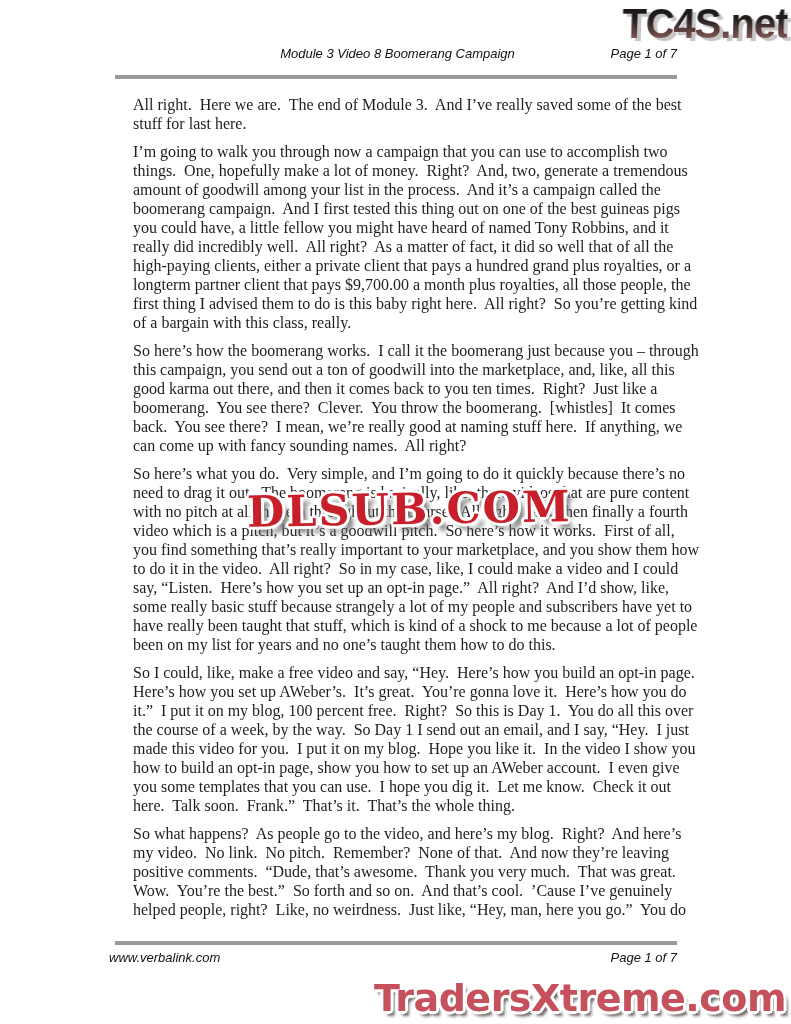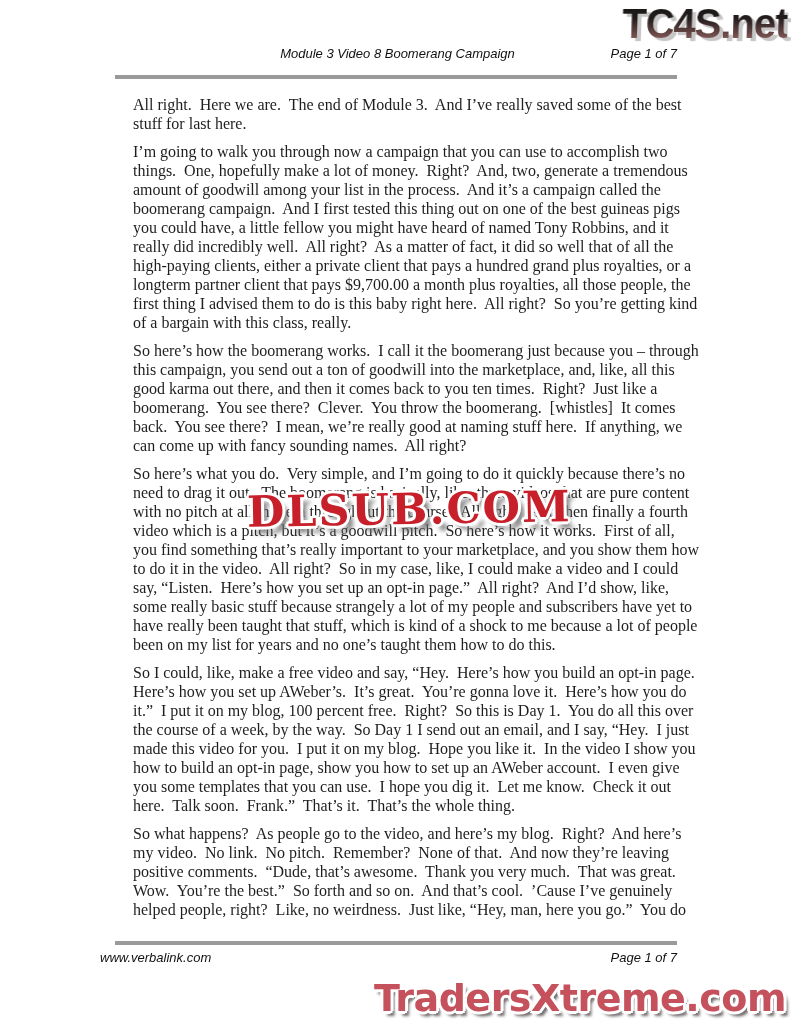--- a/index.html
+++ b/index.html
@@ -34,21 +34,21 @@
   
   .watermark{position:absolute;left:247px;top:486px;
              font-family:"DejaVu Serif",serif;font-weight:bold;font-size:43px;line-height:46px;
              letter-spacing:2px;white-space:nowrap;color:#c8202a;
              transform:rotate(-1deg);
              text-shadow:
                -2px -2px 0 #fff, 2px -2px 0 #fff, -2px 2px 0 #fff, 2px 2px 0 #fff,
                -3px 0 0 #fff, 3px 0 0 #fff, 0 -3px 0 #fff, 0 3px 0 #fff,
                6px 7px 4px rgba(110,110,110,0.8);}
 
-  .footer-site{position:absolute;top:950px;left:100px;}
+  .footer-site{position:absolute;top:950px;left:109px;}
   .page-num-bottom{position:absolute;top:950px;right:114px;}
 
   
   .traders{position:absolute;top:981px;right:5px;
            font-family:"DejaVu Sans",sans-serif;font-weight:bold;font-size:38px;line-height:34px;
            letter-spacing:-0.5px;white-space:nowrap;color:#c4515c;
            text-shadow:
              -2px -2px 0 #fff, 2px -2px 0 #fff, -2px 2px 0 #fff, 2px 2px 0 #fff,
              -3px 0 0 #fff, 3px 0 0 #fff, 0 -3px 0 #fff, 0 3px 0 #fff,
              4px 5px 3px rgba(70,60,60,0.75);}

